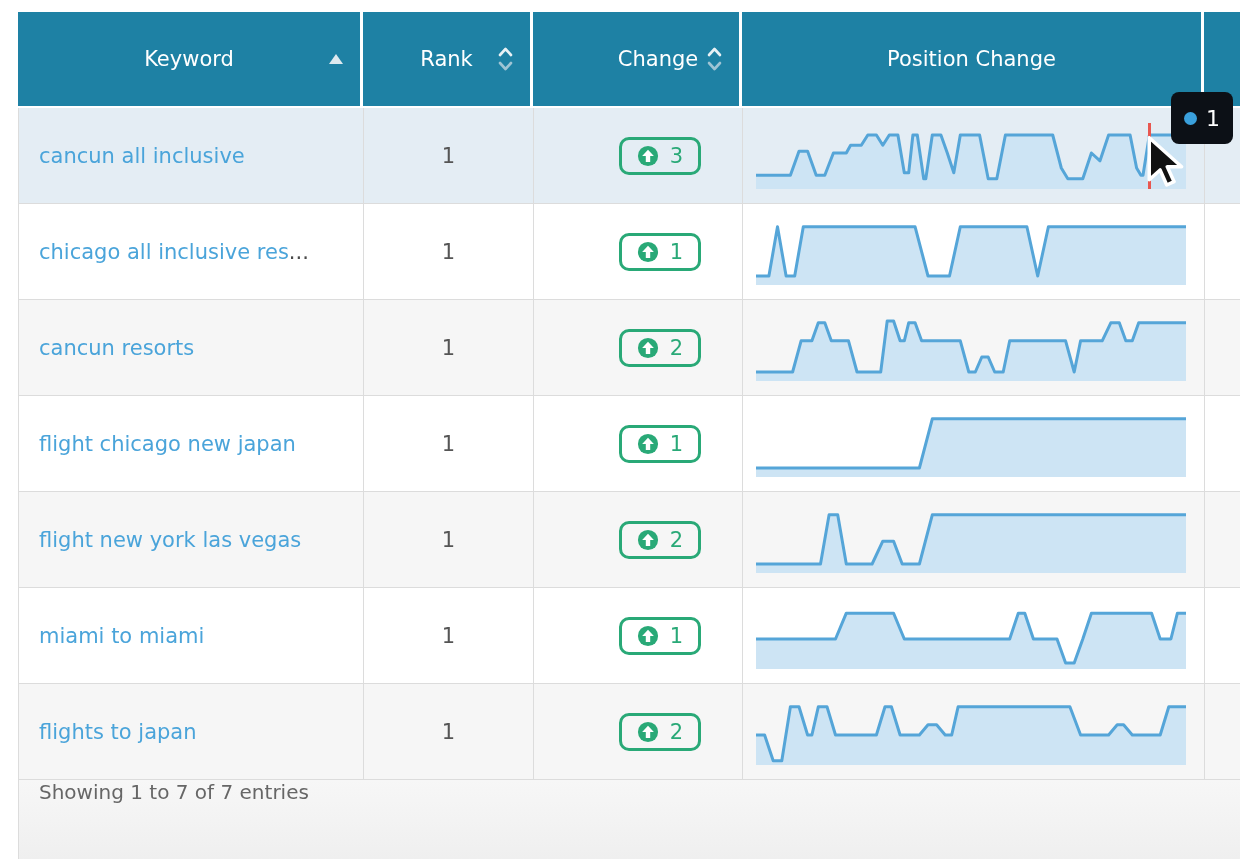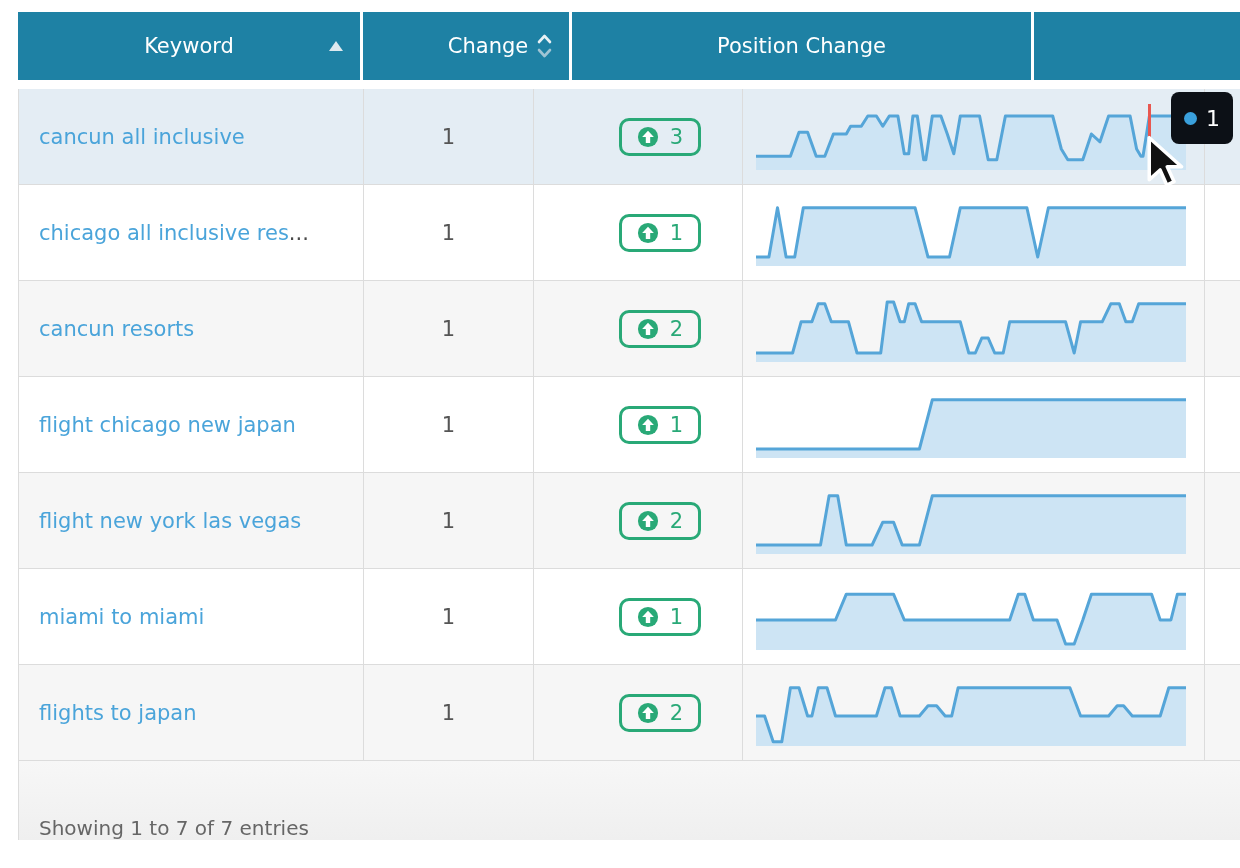--- a/index.html
+++ b/index.html
@@ -3,21 +3,21 @@
 <meta charset="utf-8">
 <style>
   * { margin:0; padding:0; box-sizing:border-box; }
   html,body { width:1240px; height:868px; background:#ffffff; overflow:hidden;
               font-family:"DejaVu Sans","Liberation Sans",sans-serif; }
   #stage { position:absolute; left:0; top:0; width:1240px; height:868px; }
 
   .table-wrap { position:absolute; left:18px; top:12px; width:1222px; }
 
   
-  .hrow { display:flex; height:68px; margin-bottom:9px; }
+  .hrow { display:flex; height:94px; margin-bottom:2px; }
   .hcell { position:relative; background:#1e81a4; color:#fff; font-size:21px;
            display:flex; align-items:center; justify-content:center;
            border-right:3px solid #ffffff; }
   .hcell:last-child { border-right:none; }
   .c1 { width:345px; } .c2 { width:170px; } .c3 { width:209px;padding-left:44px; }
   .c4 { width:462px; } .c5 { flex:1; }
   .sort-ic { position:absolute; right:16px; top:50%; transform:translateY(-50%); }
 
   
   .tbody { border-left:1px solid #dcdcdc; }
@@ -36,21 +36,21 @@
            border:3px solid #29a977; border-radius:10px; background:transparent; cursor:pointer; }
   .badge .num { color:#29a977; font-size:21px; }
 
   .trend-cell { padding-left:13px; }
   .hoverline { position:absolute; top:15px; left:405px; width:3px; height:66px;
                background:#e85750; }
 
   
   .tfoot { height:79px; border-left:1px solid #dcdcdc;
            background:linear-gradient(#f7f7f7,#efefef);
-           display:flex; align-items:flex-end; padding-left:20px;
+           display:flex; align-items:flex-start; padding-left:20px;
            color:#666; font-size:20px; }
 
   
   .tooltip { position:absolute; left:1171px; top:92px; width:62px; height:52px;
              background:#0c1016; border-radius:8px; display:flex; align-items:center;
              justify-content:center; gap:9px; z-index:20; }
   .tooltip .dot { width:13px; height:13px; border-radius:50%; background:#3aa0dc; }
   .tooltip .val { color:#fff; font-size:22px; }
   .cursor { position:absolute; left:1144px; top:136px; z-index:30; pointer-events:none; }
 </style>
@@ -61,20 +61,27 @@
 
   <div class="table-wrap">
 
     <div class="hrow">
       <div class="hcell c1">
         <span>Keyword</span>
         <svg class="sort-ic" width="16" height="12" viewBox="0 0 16 12">
           <polygon points="8,1 15,11 1,11" fill="#dde9ef"></polygon>
         </svg>
       </div>
+      <div class="hcell c2">
+        <span>Rank</span>
+        <svg class="sort-ic" width="17" height="28" viewBox="0 0 17 28">
+          <polyline points="3,10 8.5,4 14,10" fill="none" stroke="#e8f1f5" stroke-width="2.6" stroke-linecap="round" stroke-linejoin="round"></polyline>
+          <polyline points="3,18 8.5,24 14,18" fill="none" stroke="#9fc4d4" stroke-width="2.6" stroke-linecap="round" stroke-linejoin="round"></polyline>
+        </svg>
+      </div>
       <div class="hcell c3">
         <span>Change</span>
         <svg class="sort-ic" width="17" height="28" viewBox="0 0 17 28">
           <polyline points="3,10 8.5,4 14,10" fill="none" stroke="#e8f1f5" stroke-width="2.6" stroke-linecap="round" stroke-linejoin="round"></polyline>
           <polyline points="3,18 8.5,24 14,18" fill="none" stroke="#9fc4d4" stroke-width="2.6" stroke-linecap="round" stroke-linejoin="round"></polyline>
         </svg>
       </div>
       <div class="hcell c4">
         <span>Position Change</span>
       </div>

